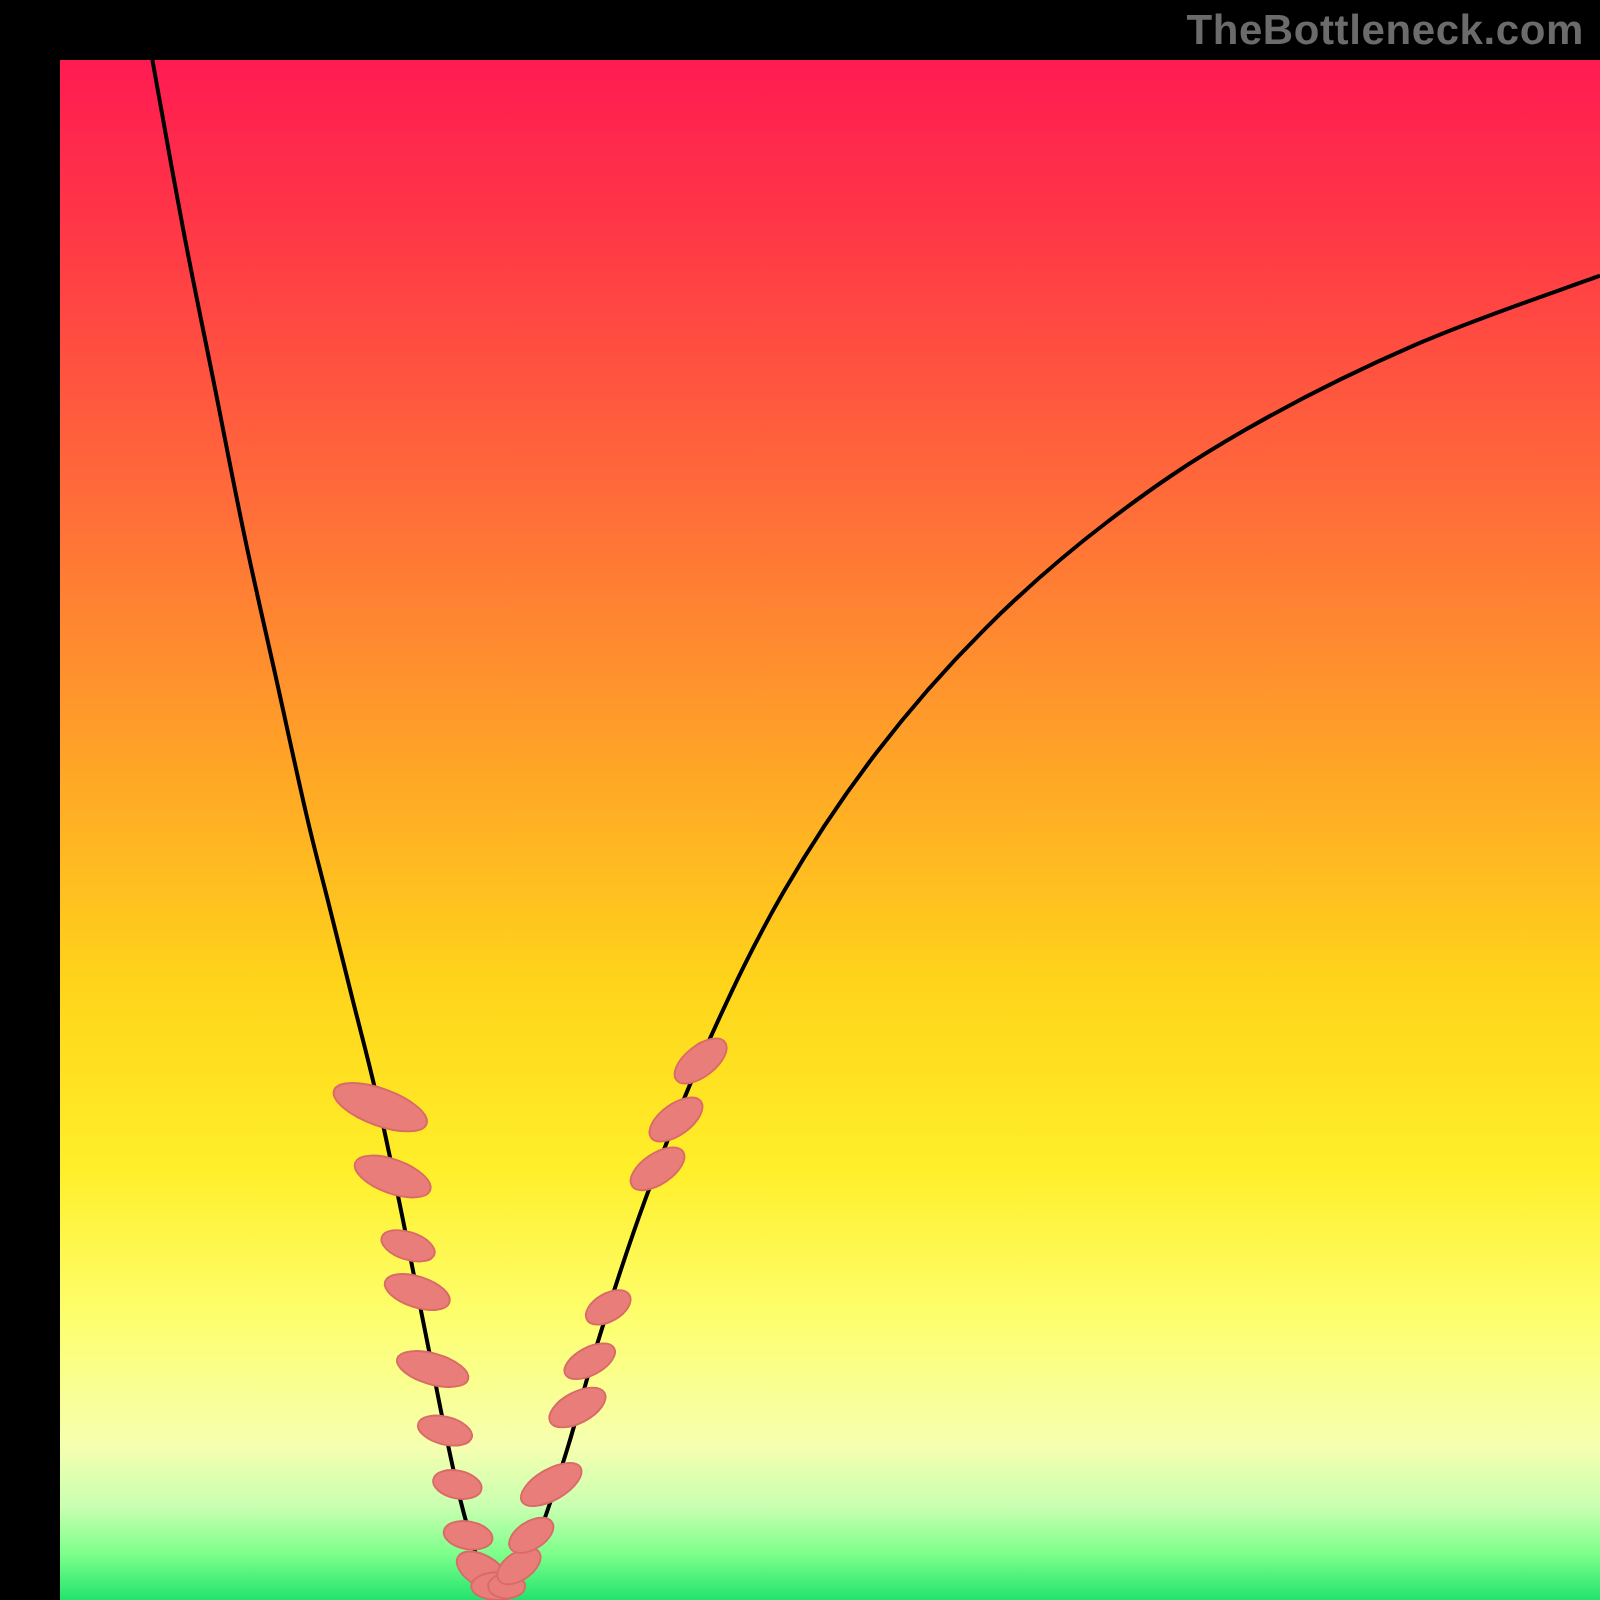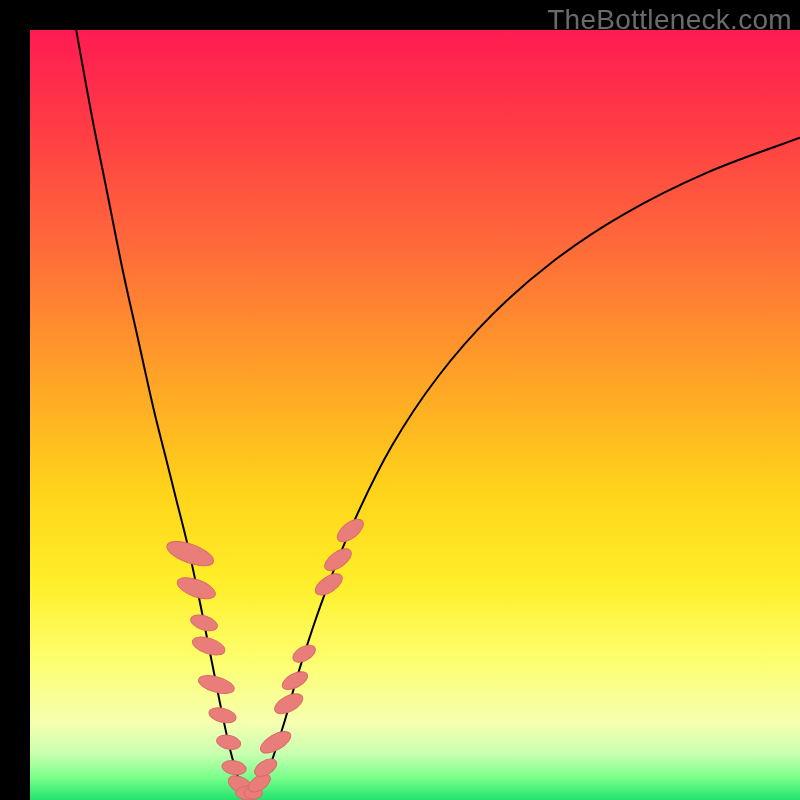--- a/index.html
+++ b/index.html
@@ -36,22 +36,22 @@
       #c8ffb0 94%,
       #7dff8b 97%,
       #22e36e 100%
     );
   }
   .watermark {
     position: absolute;
     top: 4px;
     right: 8px;
     color: #6b6b6b;
-    font-size: 28px;
-    font-weight: 400;
+    font-size: 21px;
+    font-weight: 700;
     letter-spacing: 0.3px;
     user-select: none;
   }
   svg.curve {
     position: absolute;
     left: 0;
     top: 0;
     width: 770px;
     height: 770px;
   }

